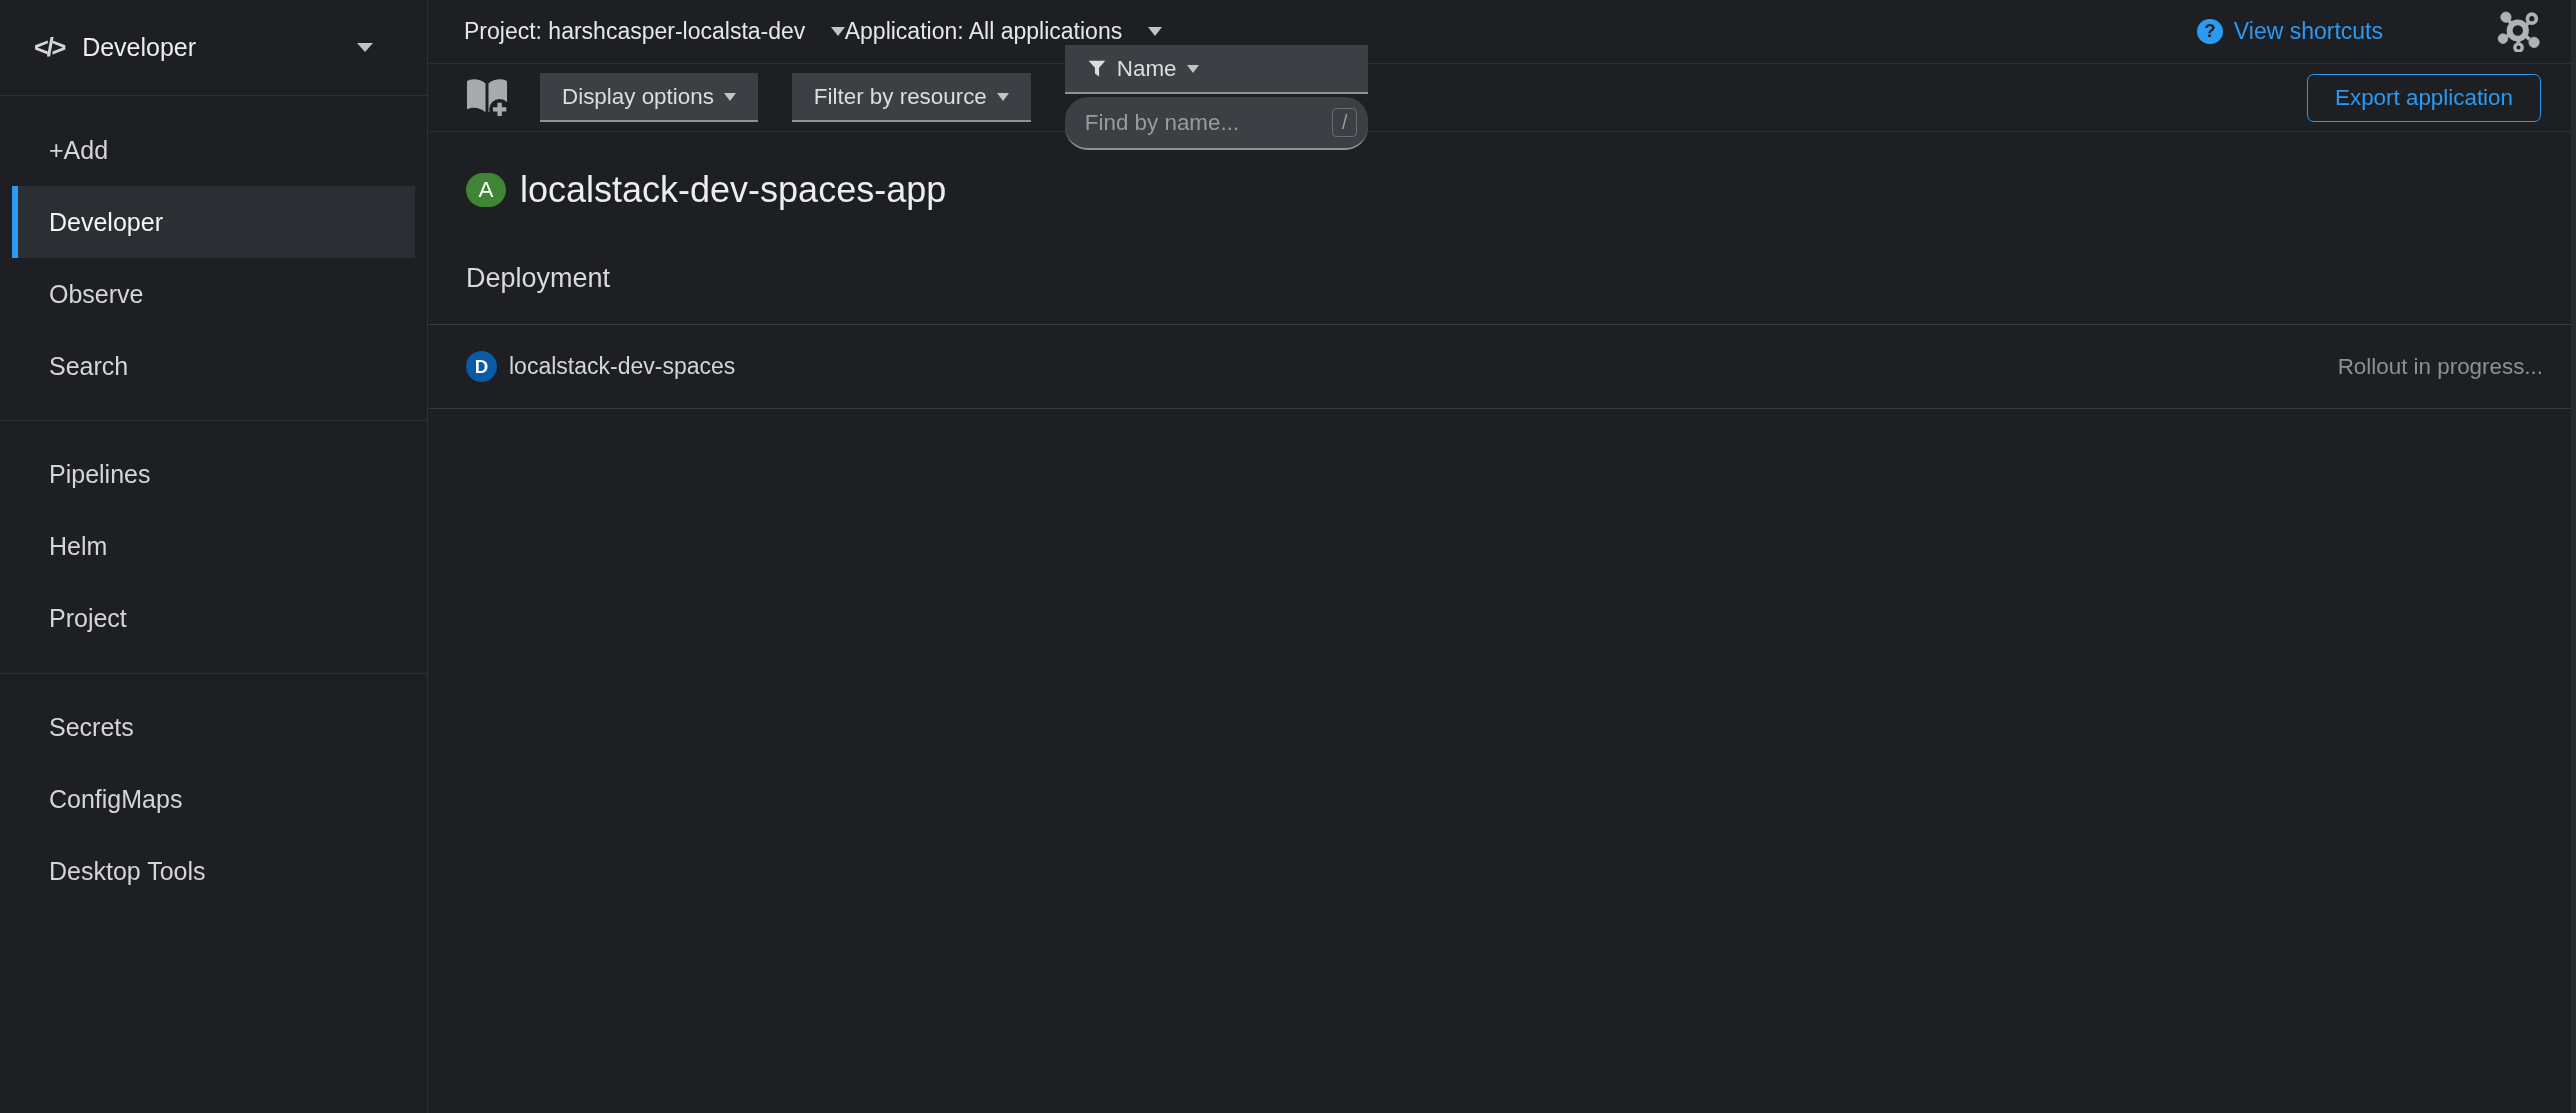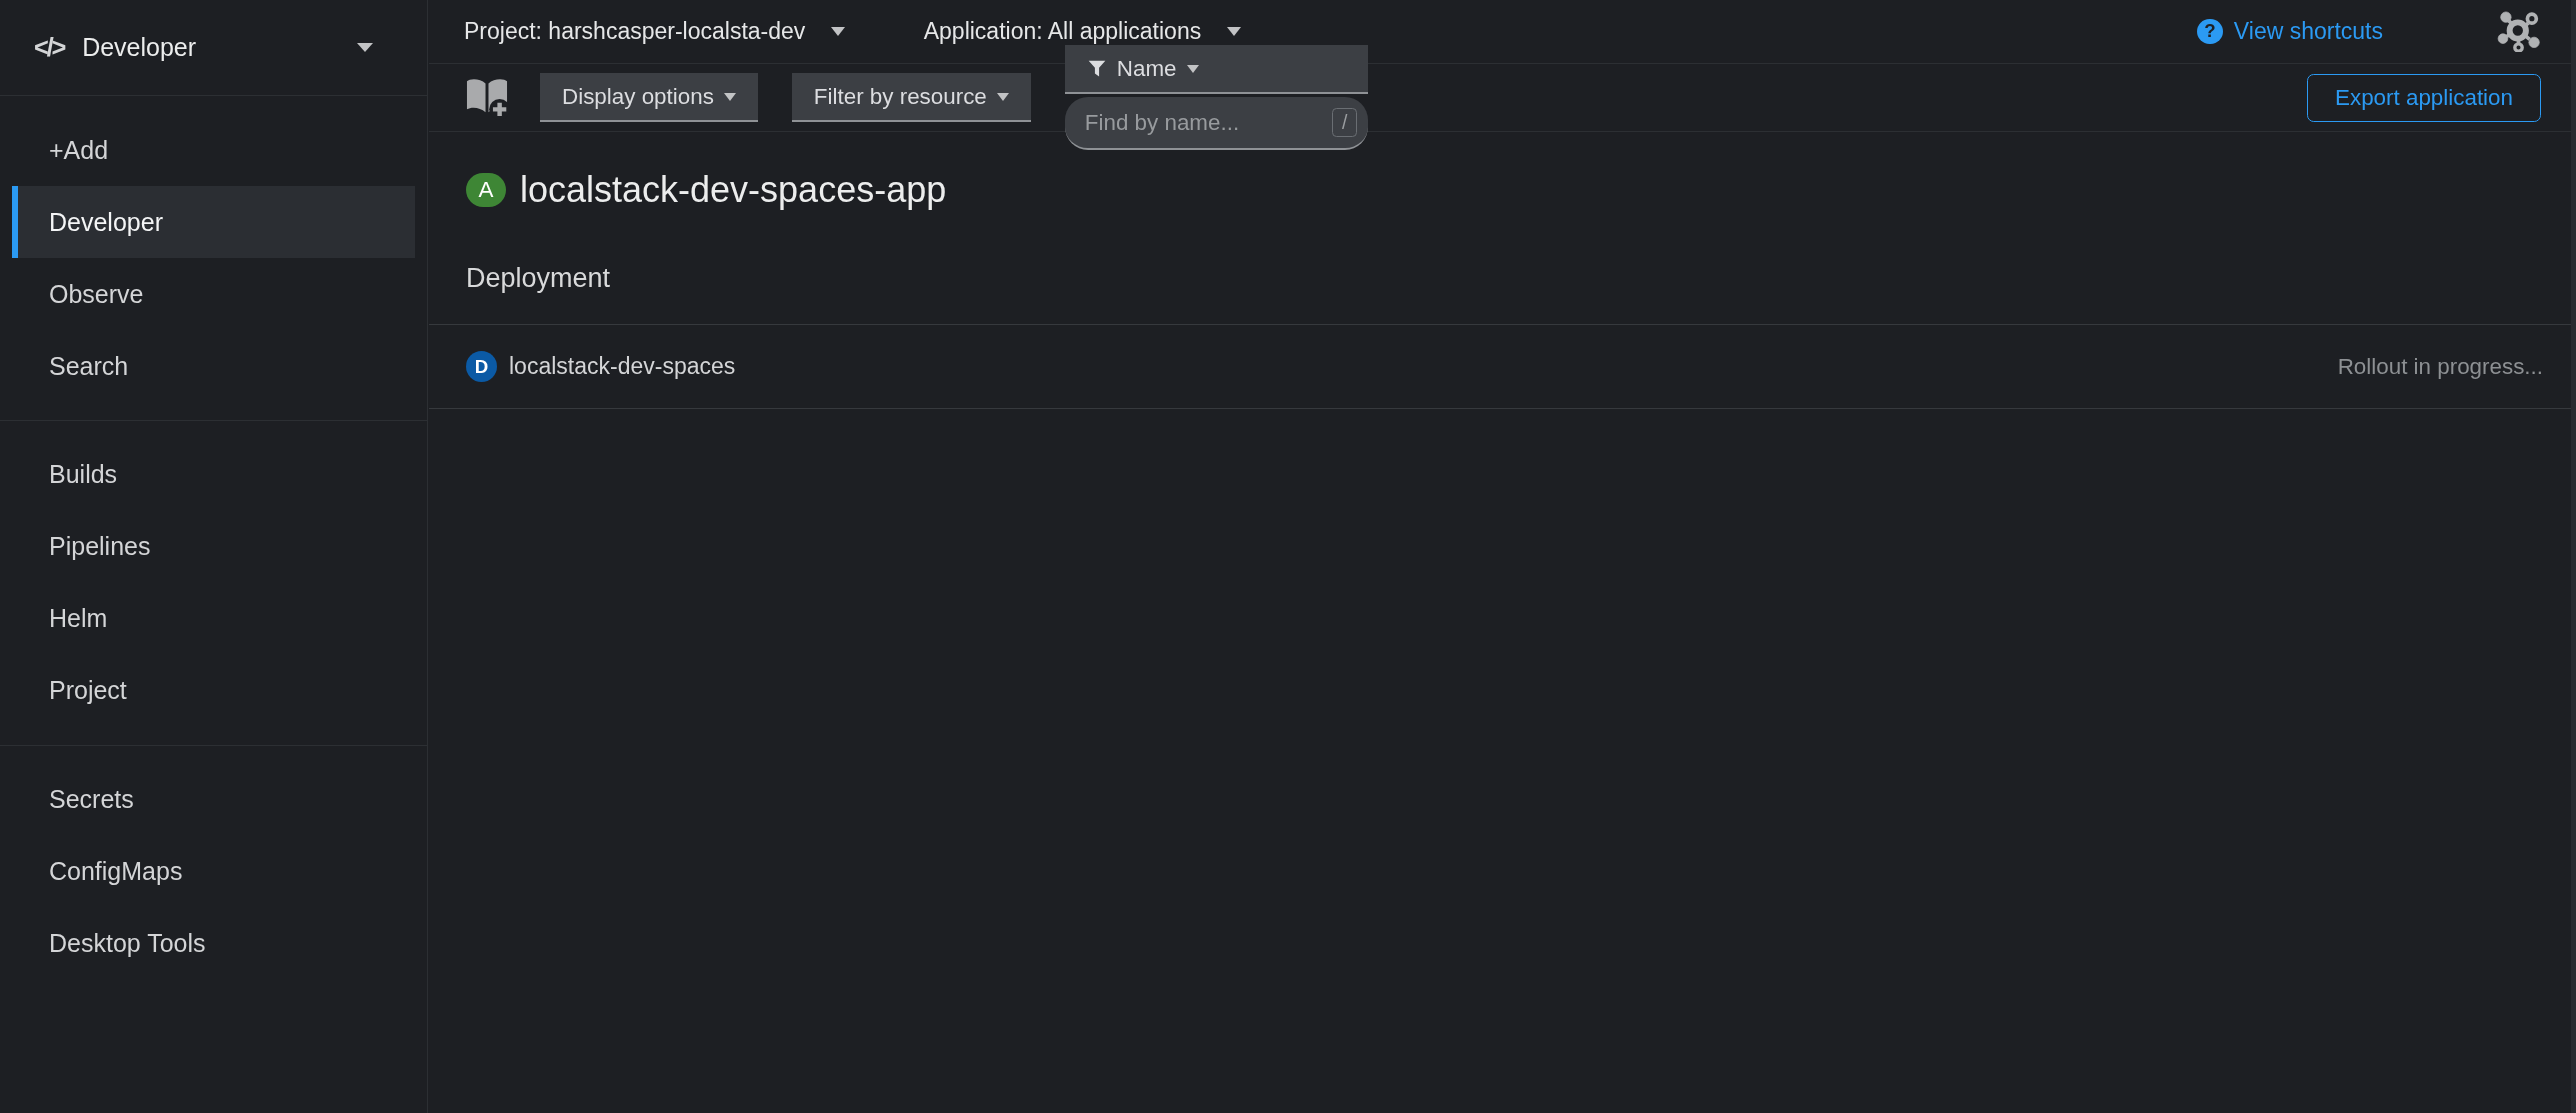--- a/index.html
+++ b/index.html
@@ -77,21 +77,21 @@
   }
   .context-selector {
     display: flex;
     align-items: center;
     gap: 25.4px;
     font-size: 23px;
     color: #e6e7e8;
     cursor: pointer;
   }
   .context-selector .caret { border-left-width: 7.5px; border-right-width: 7.5px; border-top-width: 9px; }
-  .masthead .app-selector { margin-left: 79px; }
+  .masthead .app-selector { }
   .masthead-spacer { flex: 1; }
   .view-shortcuts {
     display: flex;
     align-items: center;
     gap: 11.2px;
     font-size: 23px;
     color: #2b9af3;
     cursor: pointer;
   }
   .question-circle {
@@ -261,23 +261,20 @@
         </li>
       <li class="nav-item">
           <span>Observe</span>
         </li>
       <li class="nav-item">
           <span>Search</span>
         </li>
     </ul>
     <div class="nav-divider"></div>
     <ul class="nav-list">
-      <li class="nav-item">
-          <span>Builds</span>
-        </li>
       <li class="nav-item">
           <span>Pipelines</span>
         </li>
       <li class="nav-item">
           <span>Helm</span>
         </li>
       <li class="nav-item">
           <span>Project</span>
         </li>
     </ul>

